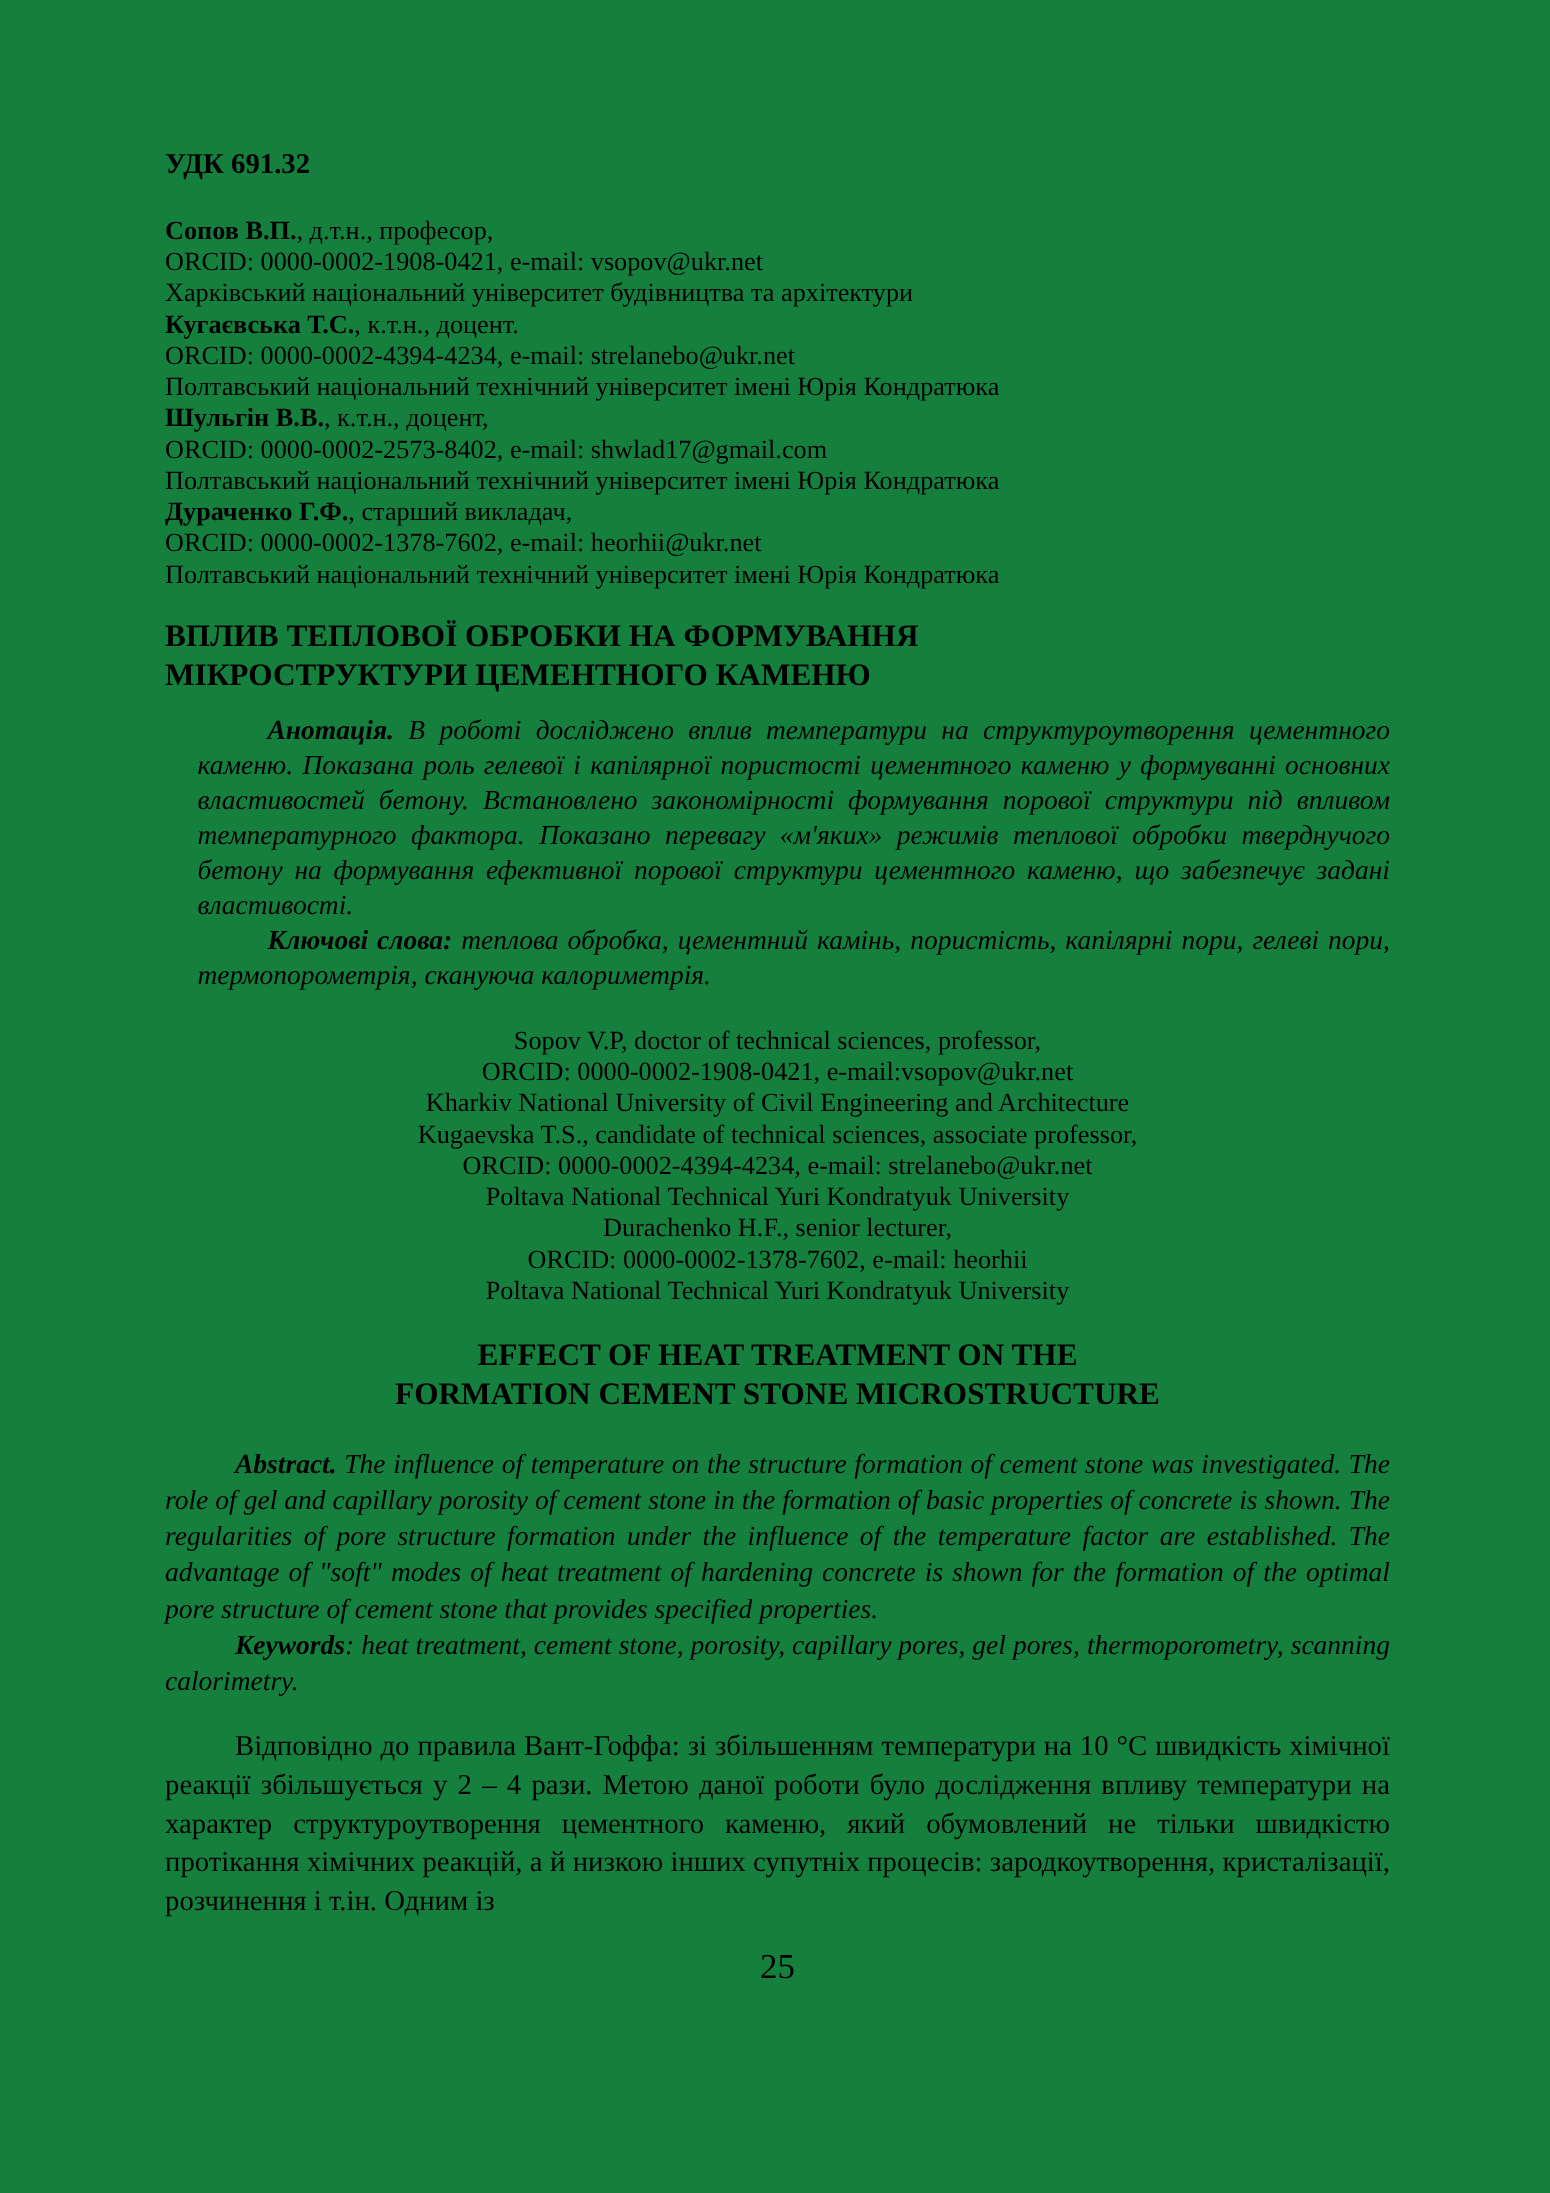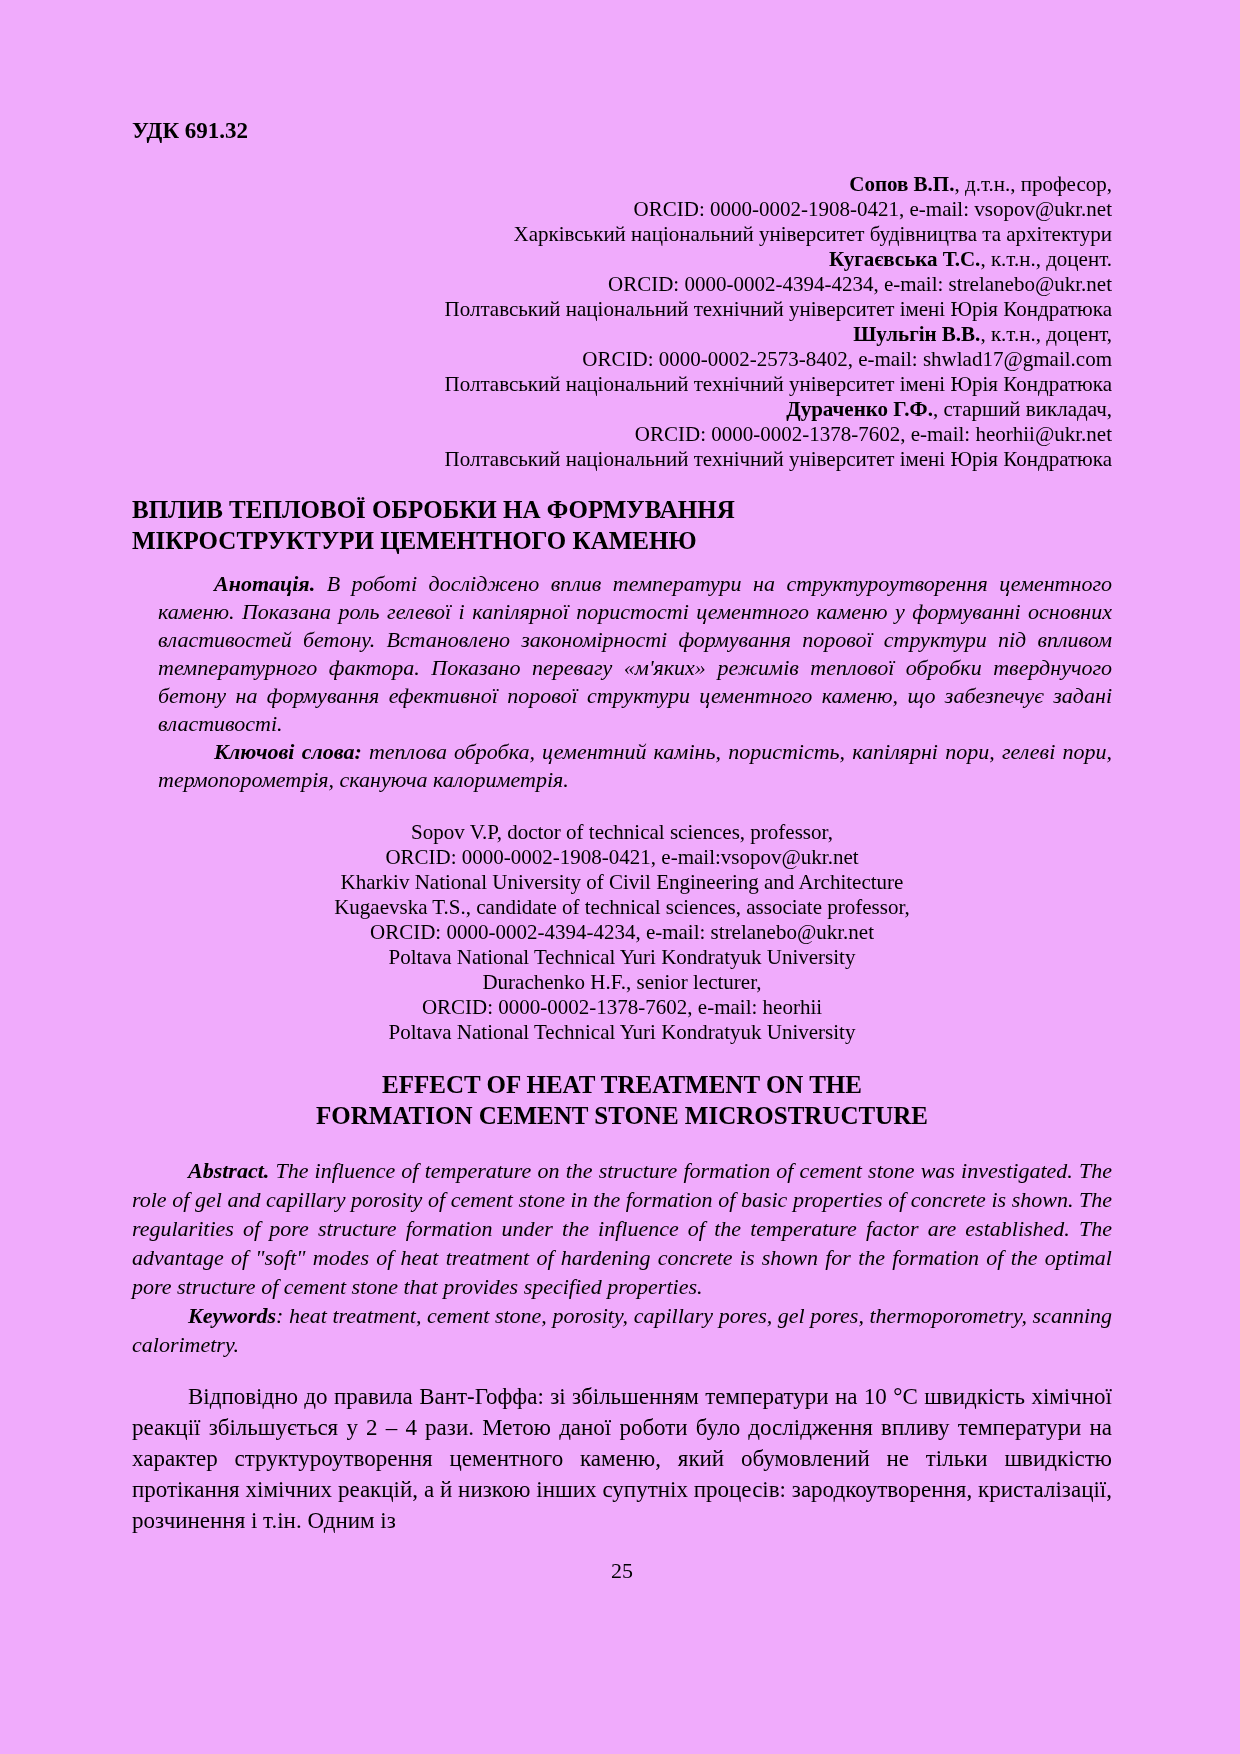--- a/index.html
+++ b/index.html
@@ -1,34 +1,34 @@
 <!DOCTYPE html>
 <html><head>
 <meta charset="utf-8">
 <style>
   html, body { margin: 0; padding: 0; background: #ffffff; }
   .page {
     position: relative;
     width: 1240px;
     height: 1754px;
     box-sizing: border-box;
-    background: #f0abfc;
+    background: #15803d;
     color: #000000;
     font-family: "Liberation Serif", serif;
     padding: 118px 128px 0 132px;
     overflow: hidden;
   }
   .udc {
     font-weight: bold;
     font-size: 23px;
     text-align: left;
   }
   .authors {
     margin-top: 28px;
-    text-align: right;
+    text-align: left;
     font-size: 21px;
     line-height: 25px;
   }
   .authors-en {
     margin-top: 26px;
     text-align: center;
     font-size: 21px;
     line-height: 25px;
   }
   .b { font-weight: bold; }
@@ -67,21 +67,21 @@
   .body-para {
     margin-top: 22px;
     text-align: justify;
     font-size: 23px;
     line-height: 31px;
   }
   .body-para p { margin: 0; text-indent: 56px; }
   .pagenum {
     margin-top: 22px;
     text-align: center;
-    font-size: 22px;
+    font-size: 28px;
   }
   .line { white-space: normal; }
 </style>
 </head>
 <body>
 
 <div class="page">
 
   <div class="udc">УДК 691.32</div>
 

